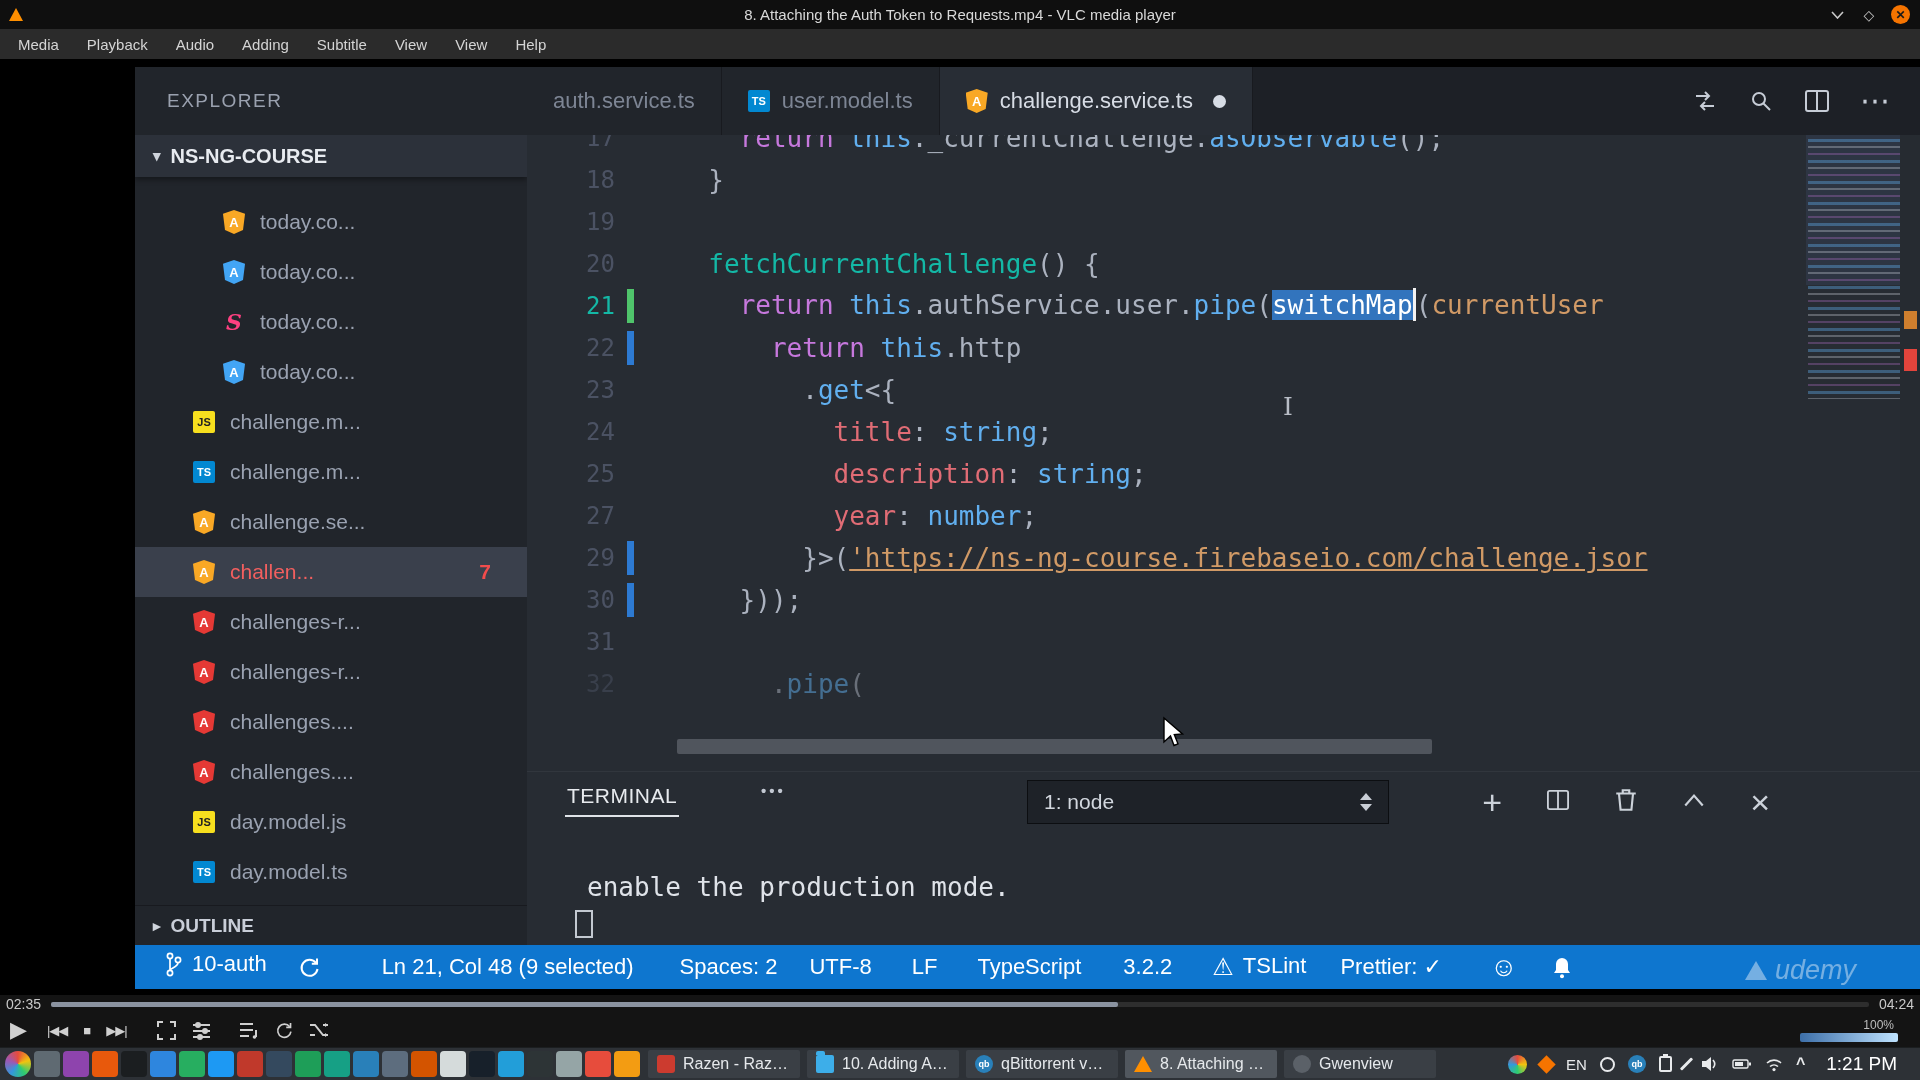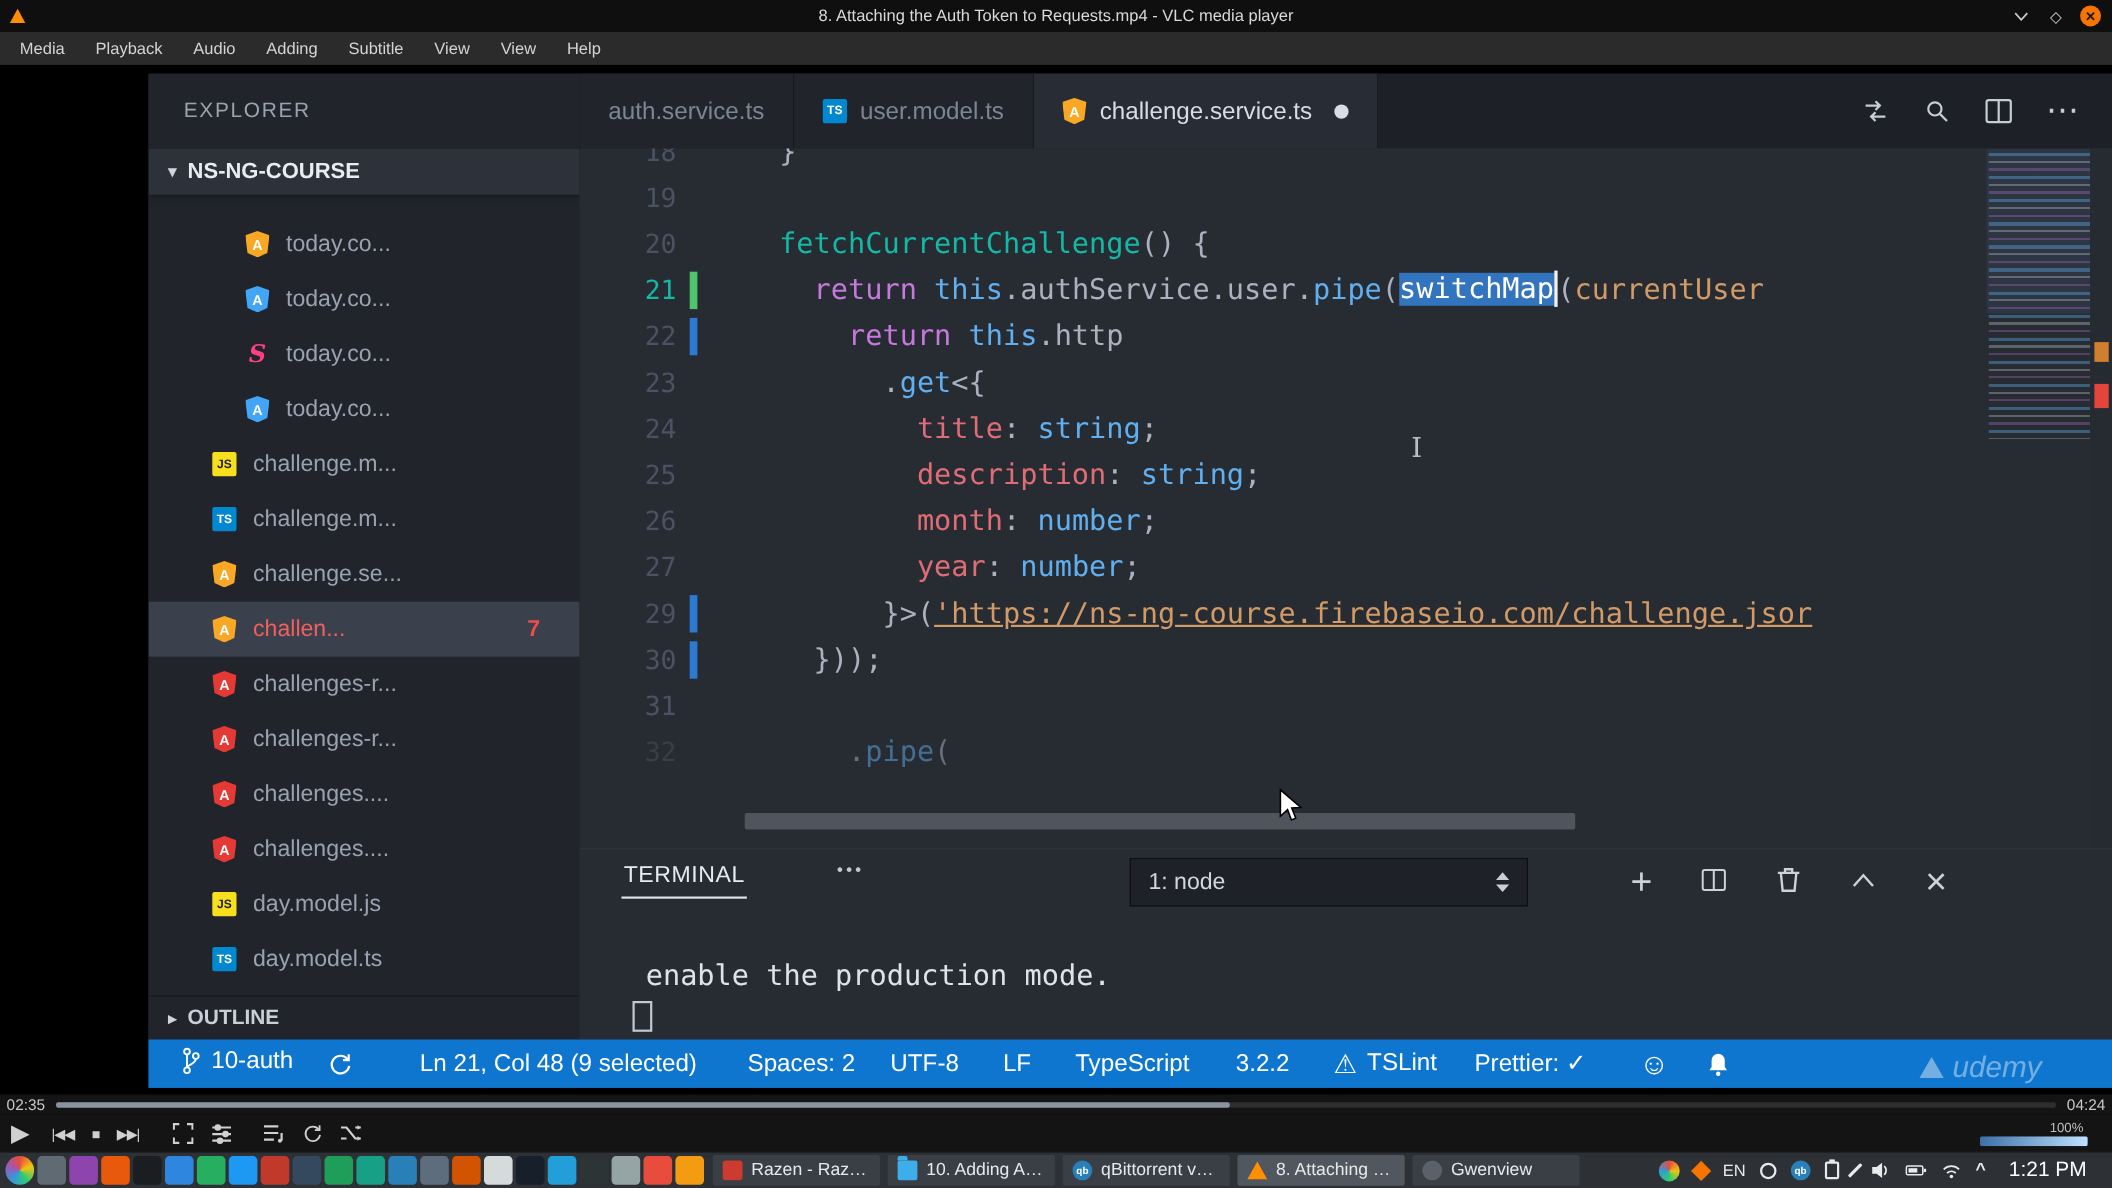--- a/index.html
+++ b/index.html
@@ -317,29 +317,29 @@
         </div>
       <div class="outline-row">
         <span class="chev">▸</span>
         <span>OUTLINE</span>
       </div>
     </div>
 
     <div class="editor-col">
       <div class="code-area">
         <div class="code-lines">
+            <div class="code-line"><span class="ln">17</span><span class="code"><span class="tok-pl">    </span><span class="tok-kw">return</span><span class="tok-pl"> </span><span class="tok-kw2">this</span><span class="tok-pl">._currentChallenge.</span><span class="tok-fn">asObservable</span><span class="tok-pl">();</span></span></div>
             <div class="code-line"><span class="ln">18</span><span class="code"><span class="tok-pl">  }</span></span></div>
             <div class="code-line"><span class="ln">19</span><span class="code"></span></div>
             <div class="code-line"><span class="ln">20</span><span class="code"><span class="tok-pl">  </span><span class="tok-fndef">fetchCurrentChallenge</span><span class="tok-pl">() {</span></span></div>
             <div class="code-line git-green active"><span class="ln">21</span><span class="code"><span class="tok-pl">    </span><span class="tok-kw">return</span><span class="tok-pl"> </span><span class="tok-kw2">this</span><span class="tok-pl">.authService.user.</span><span class="tok-fn">pipe</span><span class="tok-pl">(</span><span class="tok-sel">switchMap</span><span class="caret"></span><span class="tok-pl">(</span><span class="tok-param">currentUser</span></span></div>
             <div class="code-line git-blue"><span class="ln">22</span><span class="code"><span class="tok-pl">      </span><span class="tok-kw">return</span><span class="tok-pl"> </span><span class="tok-kw2">this</span><span class="tok-pl">.http</span></span></div>
             <div class="code-line"><span class="ln">23</span><span class="code"><span class="tok-pl">        .</span><span class="tok-fn">get</span><span class="tok-pl">&lt;{</span></span></div>
             <div class="code-line"><span class="ln">24</span><span class="code"><span class="tok-pl">          </span><span class="tok-prop">title</span><span class="tok-pl">: </span><span class="tok-type">string</span><span class="tok-pl">;</span></span></div>
             <div class="code-line"><span class="ln">25</span><span class="code"><span class="tok-pl">          </span><span class="tok-prop">description</span><span class="tok-pl">: </span><span class="tok-type">string</span><span class="tok-pl">;</span></span></div>
-            <div class="code-line"><span class="ln">26</span><span class="code"><span class="tok-pl">          </span><span class="tok-prop">month</span><span class="tok-pl">: </span><span class="tok-type">number</span><span class="tok-pl">;</span></span></div>
             <div class="code-line"><span class="ln">27</span><span class="code"><span class="tok-pl">          </span><span class="tok-prop">year</span><span class="tok-pl">: </span><span class="tok-type">number</span><span class="tok-pl">;</span></span></div>
             <div class="code-line git-blue"><span class="ln">29</span><span class="code"><span class="tok-pl">        }&gt;(</span><span class="tok-str">'https://ns-ng-course.firebaseio.com/challenge.jsor</span></span></div>
             <div class="code-line git-blue"><span class="ln">30</span><span class="code"><span class="tok-pl">    }));</span></span></div>
             <div class="code-line"><span class="ln">31</span><span class="code"></span></div>
             <div class="code-line dim"><span class="ln">32</span><span class="code"><span class="tok-pl">      .</span><span class="tok-fn">pipe</span><span class="tok-pl">(</span></span></div>
           </div>
         <div class="minimap-slider"></div>
         <div class="minimap"></div>
         <div class="ruler"></div>
         <div class="mark-orange"></div>

